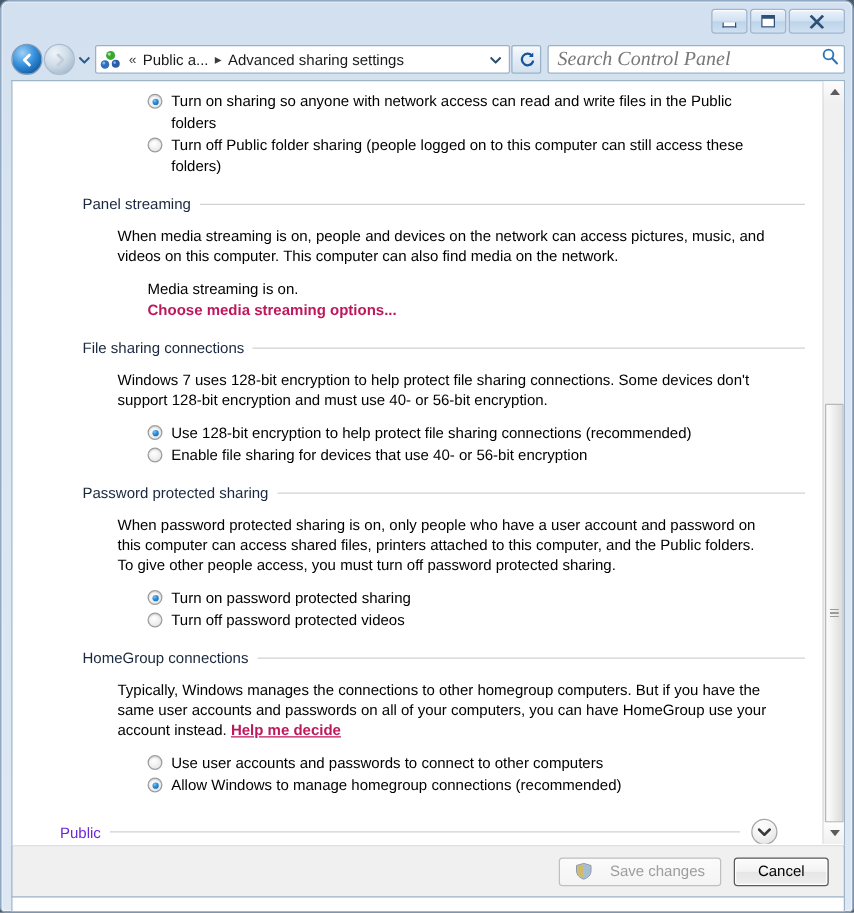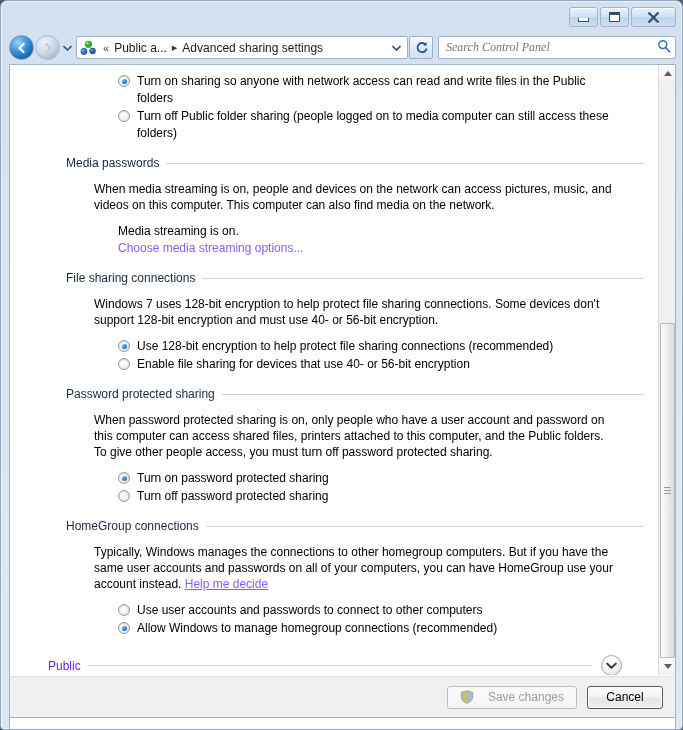--- a/index.html
+++ b/index.html
@@ -96,21 +96,21 @@
     color: #19539c; font-size: 13px; font-weight: bold;
     flex: 0 0 auto;
   }
   #searchbox {
     width: 238px; height: 23px; margin-left: 5px;
     background: #fff; border: 1px solid #9ab2c8; border-radius: 2px;
     display: flex; align-items: center; padding: 0 4px 0 7px;
     flex: 0 0 auto;
   }
   #searchbox .ph {
-    font-size: 12px; color: #777; font-style: italic;
+    font-size: 16px; color: #777; font-style: italic;
     font-family: "Liberation Serif", serif;
     flex: 1 1 auto;
   }
   .mag { color: #2b72b8; flex: 0 0 auto; }
 
   
   #client {
     position: absolute; left: 8px; top: 63px;
     width: 667px; height: 684px;
     background: #ffffff;
@@ -142,21 +142,21 @@
   .para {
     margin: 11px 0 0 0;
     padding-left: 84px; padding-right: 30px;
     font-size: 12px; line-height: 16px; color: #000;
   }
   .sub {
     padding-left: 108px;
     margin-top: 10px;
     font-size: 12px; line-height: 17px;
   }
-  a.link { color: #8b5cf6; text-decoration: none; cursor: pointer; }
+  a.link { color: #be185d; text-decoration: none; cursor: pointer; font-weight: bold; }
   a.link.ul { text-decoration: underline; }
 
   .radiogroup { margin-top: 10px; padding-left: 108px; padding-right: 34px; }
   .radiorow {
     display: flex; align-items: flex-start;
     line-height: 17px; margin-bottom: 1px;
   }
   .radio {
     flex: 0 0 auto;
     width: 12px; height: 12px; border-radius: 50%;
@@ -325,26 +325,26 @@
     <div id="scrollpane">
       <div id="content">
 
         <div class="radiogroup" style="margin-top:8px;">
           <div class="radiorow">
             <span class="radio on"></span>
             <span class="rlabel">Turn on sharing so anyone with network access can read and write files in the Public folders</span>
           </div>
           <div class="radiorow">
             <span class="radio"></span>
-            <span class="rlabel">Turn off Public folder sharing (people logged on to media computer can still access these folders)</span>
+            <span class="rlabel">Turn off Public folder sharing (people logged on to this computer can still access these folders)</span>
           </div>
         </div>
 
         <div class="sechead">
-          <span class="lbl">Media passwords</span>
+          <span class="lbl">Panel streaming</span>
           <span class="rule"></span>
         </div>
         <div class="para">When media streaming is on, people and devices on the network can access pictures, music, and videos on this computer. This computer can also find media on the network.</div>
         <div class="sub">
           <div>Media streaming is on.</div>
           <a class="link">Choose media streaming options...</a>
         </div>
 
         <div class="sechead">
           <span class="lbl">File sharing connections</span>
@@ -367,21 +367,21 @@
           <span class="rule"></span>
         </div>
         <div class="para">When password protected sharing is on, only people who have a user account and password on this computer can access shared files, printers attached to this computer, and the Public folders. To give other people access, you must turn off password protected sharing.</div>
         <div class="radiogroup">
           <div class="radiorow">
             <span class="radio on"></span>
             <span class="rlabel">Turn on password protected sharing</span>
           </div>
           <div class="radiorow">
             <span class="radio"></span>
-            <span class="rlabel">Turn off password protected sharing</span>
+            <span class="rlabel">Turn off password protected videos</span>
           </div>
         </div>
 
         <div class="sechead">
           <span class="lbl">HomeGroup connections</span>
           <span class="rule"></span>
         </div>
         <div class="para"><span>Typically, Windows manages the connections to other homegroup computers. But if you have the same user accounts and passwords on all of your computers, you can have HomeGroup use your account instead. </span><a class="link ul">Help me decide</a></div>
         <div class="radiogroup">
           <div class="radiorow">

